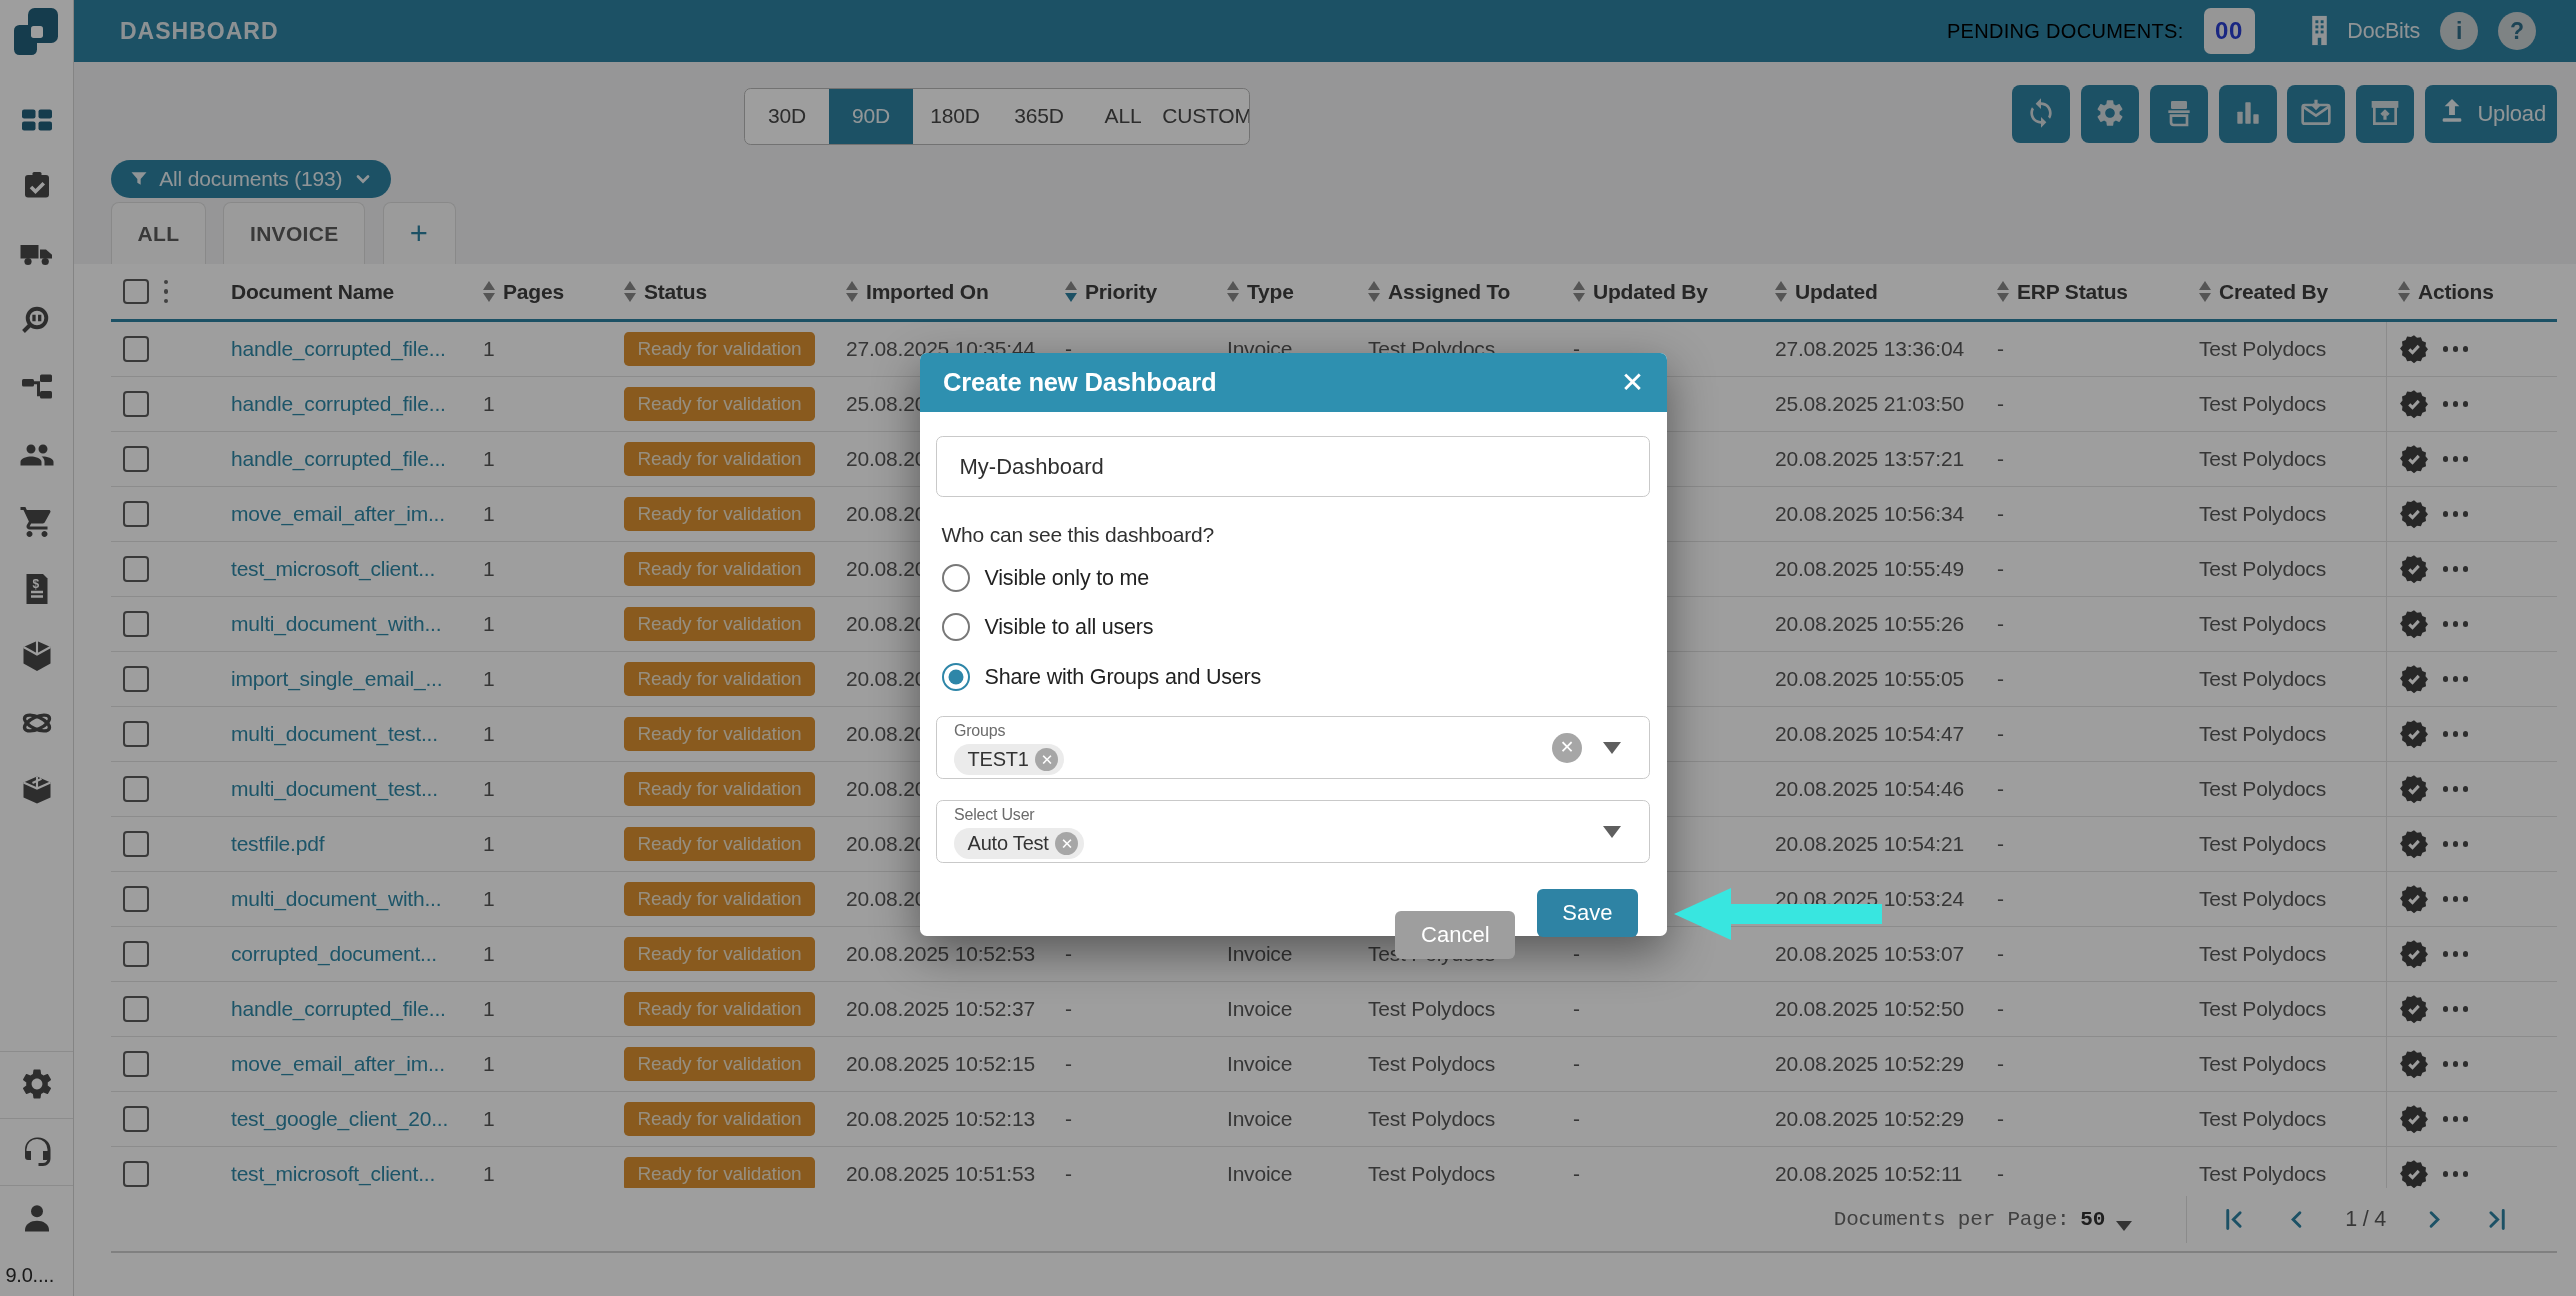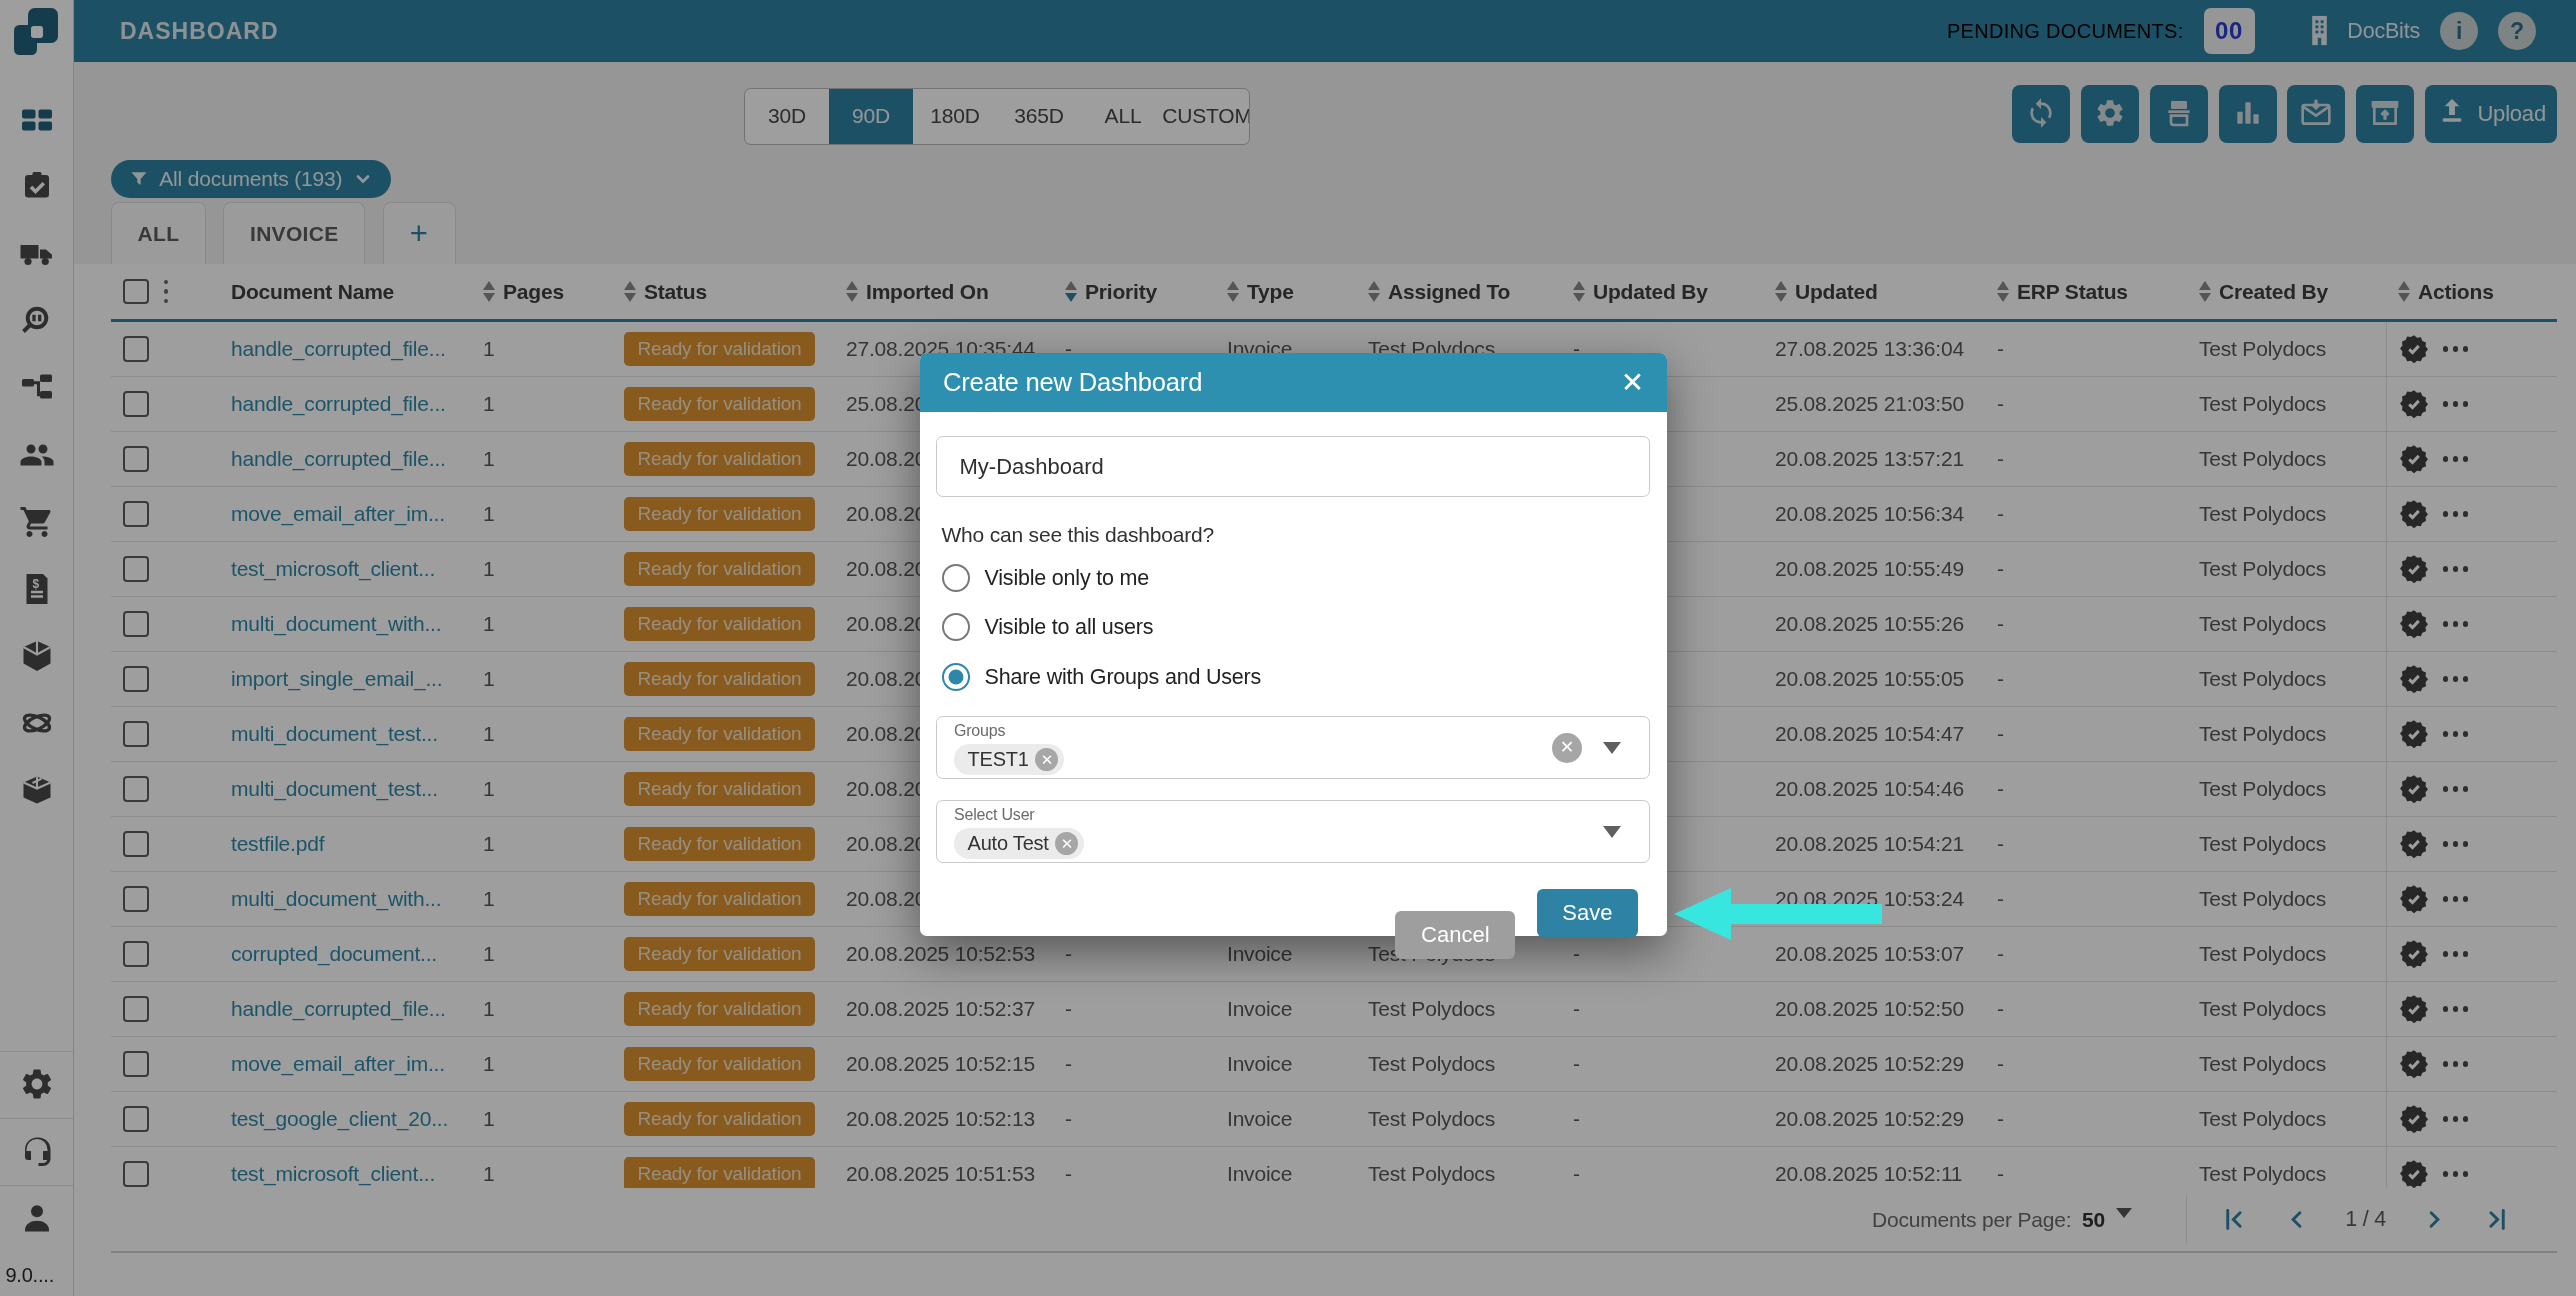--- a/index.html
+++ b/index.html
@@ -90,34 +90,34 @@
   .sort.desc .dn { border-top-color:#2e83a4; }
   .doc-link { color:#2f89a8; cursor:pointer; }
   .badge { display:inline-block; background:#dd9231; color:#f3e6cd; font-size:19px; padding:6px 13.5px; border-radius:4.7px; }
   .actions-cell { display:flex; align-items:center; gap:13.5px; border-left:1.3px solid #e3e3e3; height:100%; }
   .seal { width:30px; height:30px; cursor:pointer; } .seal svg { width:30px; height:30px; }
   .dots3 { display:flex; gap:4.7px; cursor:pointer; }
   .dots3 i { width:5.4px; height:5.4px; border-radius:50%; background:#4a4a4a; }
   
   .pagerow { position:absolute; left:37px; right:19px; top:1126px; height:65px; background:#fff;
     display:flex; align-items:center; justify-content:flex-end; border-bottom:2px solid #cfcfcf; }
-  .perpage { display:flex; align-items:flex-start; gap:10.8px; font-size:21px; color:#6a6a6a; margin-right:54px; }
+  .perpage { display:flex; align-items:flex-end; gap:10.8px; font-size:21px; color:#6a6a6a; margin-right:54px;font-family:Liberation Mono, monospace; }
   .perpage b { color:#333; font-weight:700; }
   .caret-dn { width:0; height:0; border-left:8px solid transparent; border-right:8px solid transparent; border-top:10.8px solid #555; }
   .pager-sep { width:1.3px; height:47px; background:#e0e0e0; margin-right:34px; }
   .pager { display:flex; align-items:center; gap:35px; margin-right:47px; }
   .pg-btn { color:#2e83a4; cursor:pointer; display:flex; } .pg-btn svg { width:27px; height:27px; }
   .pg-num { font-size:21.5px; color:#5a5a5a; }
   
   .overlay { position:absolute; inset:0; background:rgba(0,0,0,0.38); z-index:50; }
   .modal { position:absolute; left:920px; top:353px; width:747px; height:583px; background:#fff;
     border-radius:6.7px; z-index:60; box-shadow:0 16px 47px rgba(0,0,0,0.45); }
   .modal-header { position:absolute; left:0; top:0; right:0; height:59px; background:#2e90b0;
     border-radius:6.7px 6.7px 0 0; display:flex; align-items:center; padding:0 23px; }
-  .modal-title { color:#fff; font-size:25.6px; font-weight:400; }
+  .modal-title { color:#fff; font-size:25.6px; font-weight:700; }
   .modal-close { margin-left:auto; color:#fff; font-size:28px; cursor:pointer; line-height:1; }
   .name-input { position:absolute; left:15.5px; right:17px; top:83px; height:61px;
     border:1.3px solid #c9c9c9; border-radius:6.7px; font-size:22px; color:#2f2f2f; padding:0 23px;
     font-family:"Liberation Sans",sans-serif; outline:none; }
   .question { position:absolute; left:21.5px; top:170px; font-size:21px; color:#313131; }
   .radio-row { position:absolute; left:21.5px; display:flex; align-items:center; gap:15px; cursor:pointer; }
   .radio { width:28px; height:28px; border-radius:50%; border:2px solid #787878; background:#fff; position:relative; }
   .radio.sel { border:2.7px solid #2e86a8; }
   .radio.sel::after { content:""; position:absolute; left:50%; top:50%; transform:translate(-50%,-50%);
     width:15px; height:15px; border-radius:50%; background:#2e86a8; }

